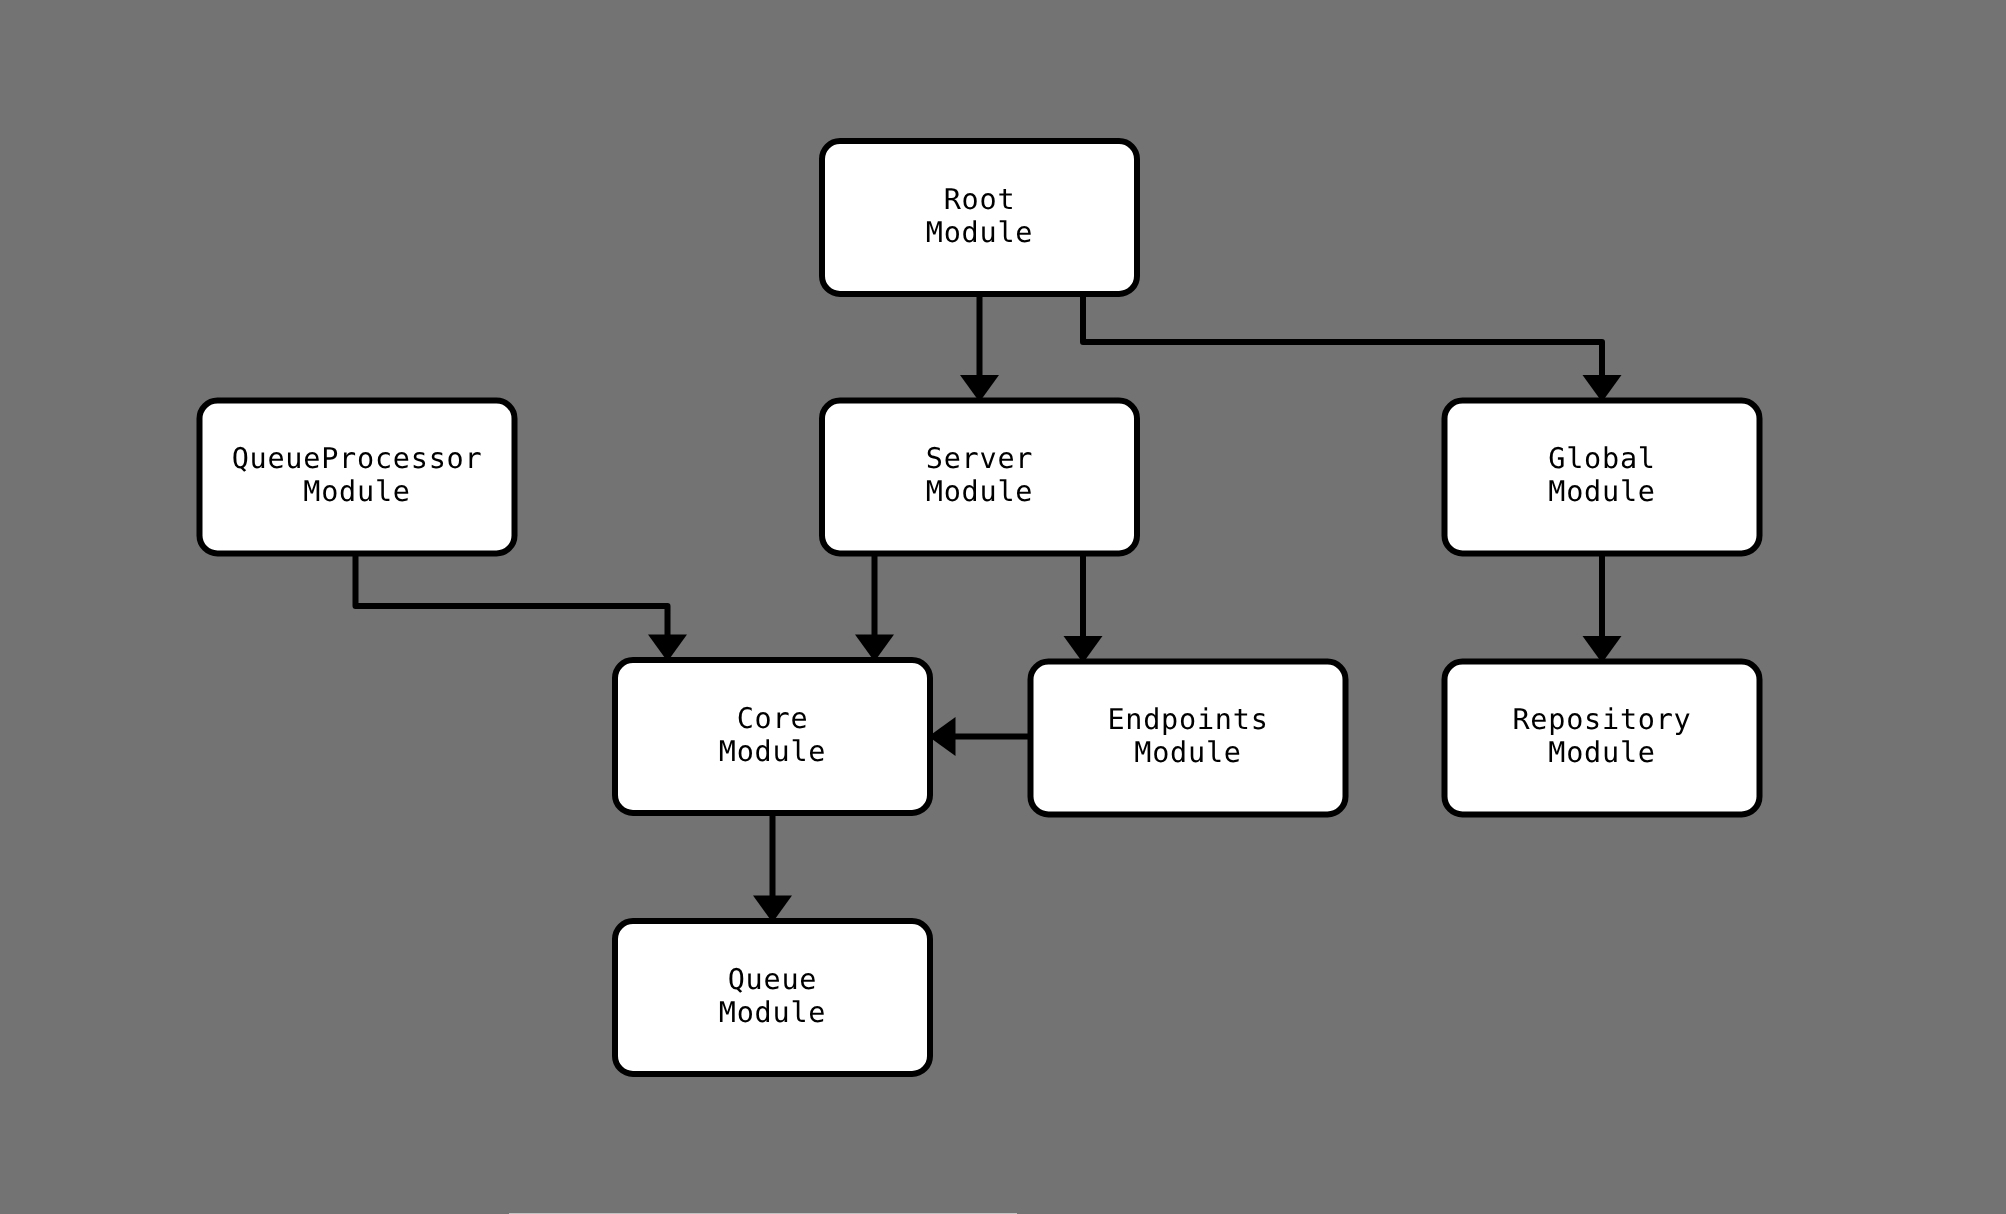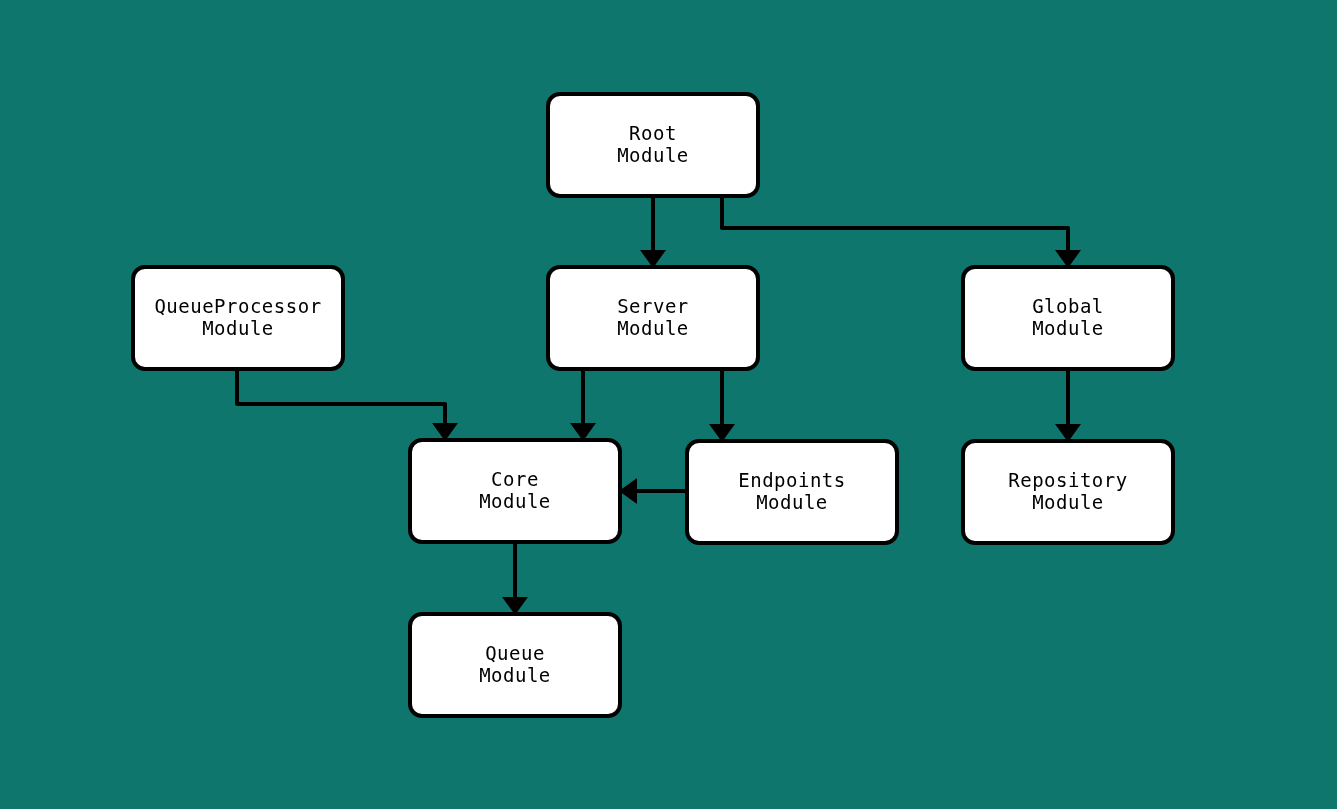--- a/index.html
+++ b/index.html
@@ -11,21 +11,21 @@
   body {
     width: 1337px;
     height: 809px;
     font-family: "DejaVu Sans Mono", "Liberation Mono", monospace;
     overflow: hidden;
   }
   #diagram-root {
     position: relative;
     width: 1337px;
     height: 809px;
-    background: #0f766e;
+    background: #737373;
   }
   svg#diagram-canvas {
     display: block;
     width: 1337px;
     height: 809px;
   }
   .node-box {
     fill: #ffffff;
     stroke: #000000;
     stroke-width: 4;

